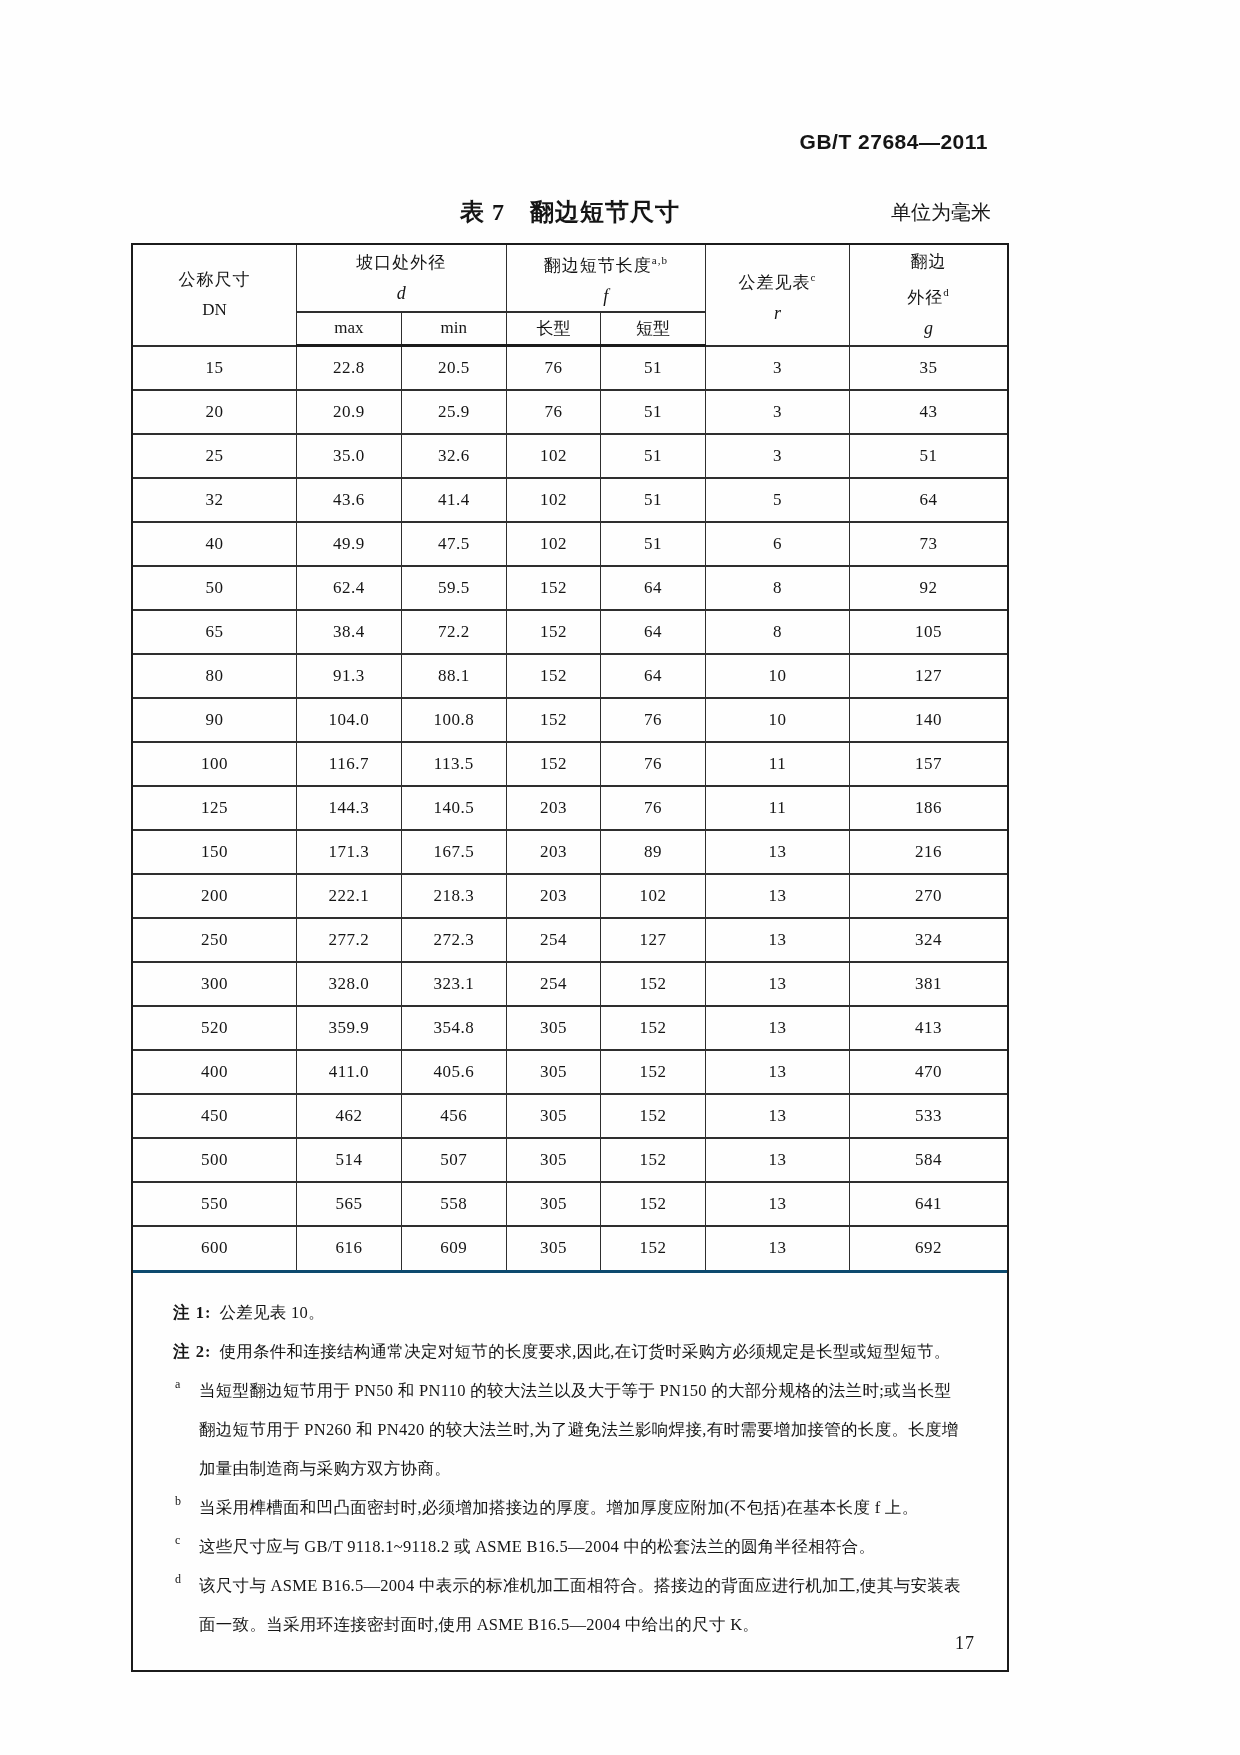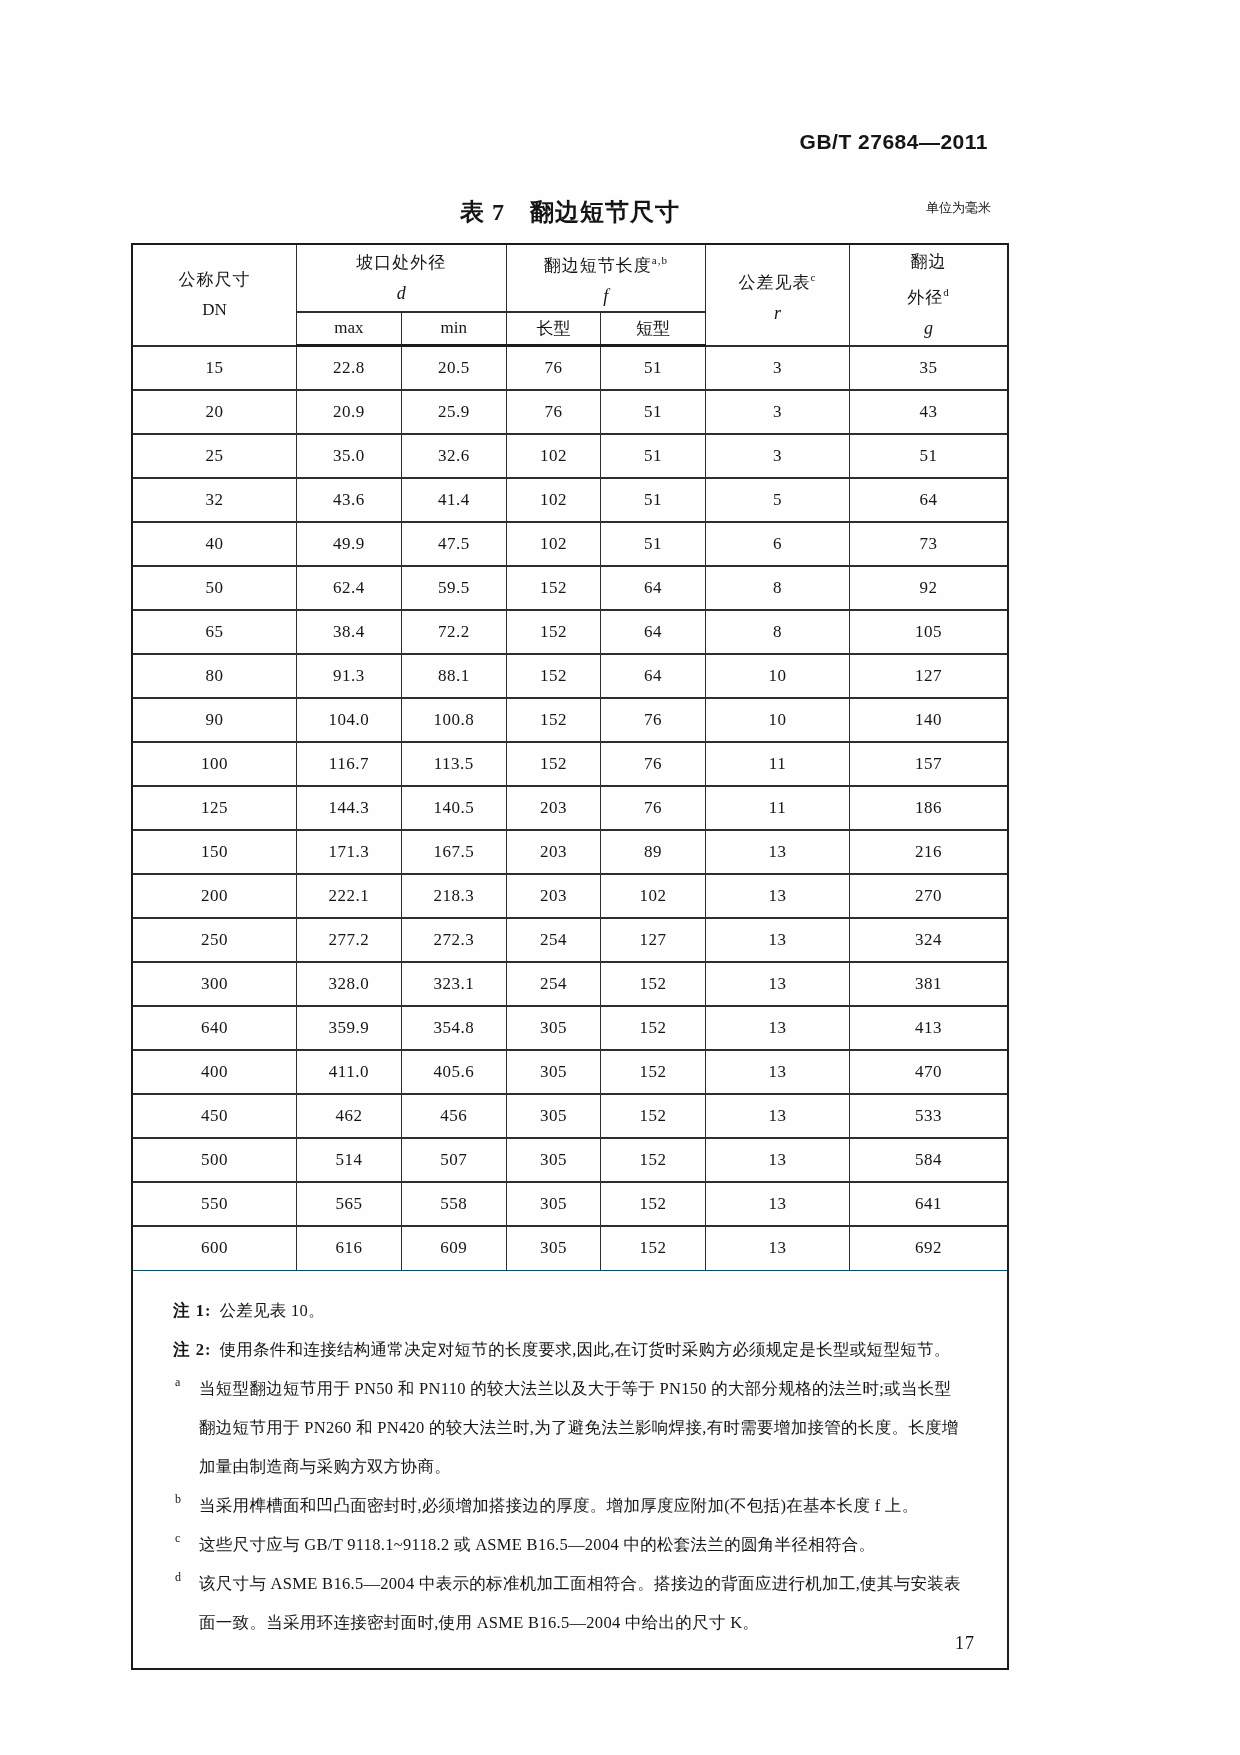--- a/index.html
+++ b/index.html
@@ -23,21 +23,21 @@
 
   .caption-row {
     position:absolute; top:196px; left:131px; width:878px; height:30px;
   }
   .table-caption {
     position:absolute; left:0; right:0; text-align:center;
     font-size:24px; font-weight:bold; letter-spacing:1px;
   }
   .unit-label {
     position:absolute; right:18px; top:3px;
-    font-size:13px;
+    font-size:20px;
   }
 
   .table-wrap {
     position:absolute; top:243px; left:131px; width:878px;
     border:2.5px solid #1b1b1b;
     background:#fefefe;
   }
 
   table.dim-table { border-collapse:collapse; width:100%; table-layout:fixed; border:hidden; }
   .dim-table th, .dim-table td {
@@ -54,21 +54,21 @@
   .dim-table thead tr.sub-row th  { height:34px; }
   .dim-table thead tr.sub-row th { border-bottom:3px solid #1b1b1b; }
   .dim-table tbody td { height:44px; letter-spacing:0.5px; }
 
   .hdr-line { display:block; line-height:30px; }
   .hdr-line.cjk { letter-spacing:1px; }
   .symbol { font-style:italic; font-size:18px; font-family:"Liberation Serif","DejaVu Serif",serif; }
   sup.fn { font-size:11px; vertical-align:super; font-style:normal; }
 
   .notes {
-    border-top:1px solid #0c4a6e;
+    border-top:3px solid #0c4a6e;
     padding:20px 46px 26px 40px;
     font-size:16.5px;
   }
   .note-row { display:flex; align-items:flex-start; line-height:39px; }
   .note-row .note-marker { flex:0 0 auto; white-space:nowrap; }
   .note-row.note .note-marker { font-weight:bold; margin-right:8px; letter-spacing:1px; }
   .note-row.footnote .note-marker {
     width:26px; font-size:12px; vertical-align:super;
     position:relative; top:-6px; text-align:left; padding-left:2px;
   }
@@ -263,21 +263,21 @@
           <tr>
             <td>300</td>
             <td>328.0</td>
             <td>323.1</td>
             <td>254</td>
             <td>152</td>
             <td>13</td>
             <td>381</td>
           </tr>
           <tr>
-            <td>640</td>
+            <td>520</td>
             <td>359.9</td>
             <td>354.8</td>
             <td>305</td>
             <td>152</td>
             <td>13</td>
             <td>413</td>
           </tr>
           <tr>
             <td>400</td>
             <td>411.0</td>

